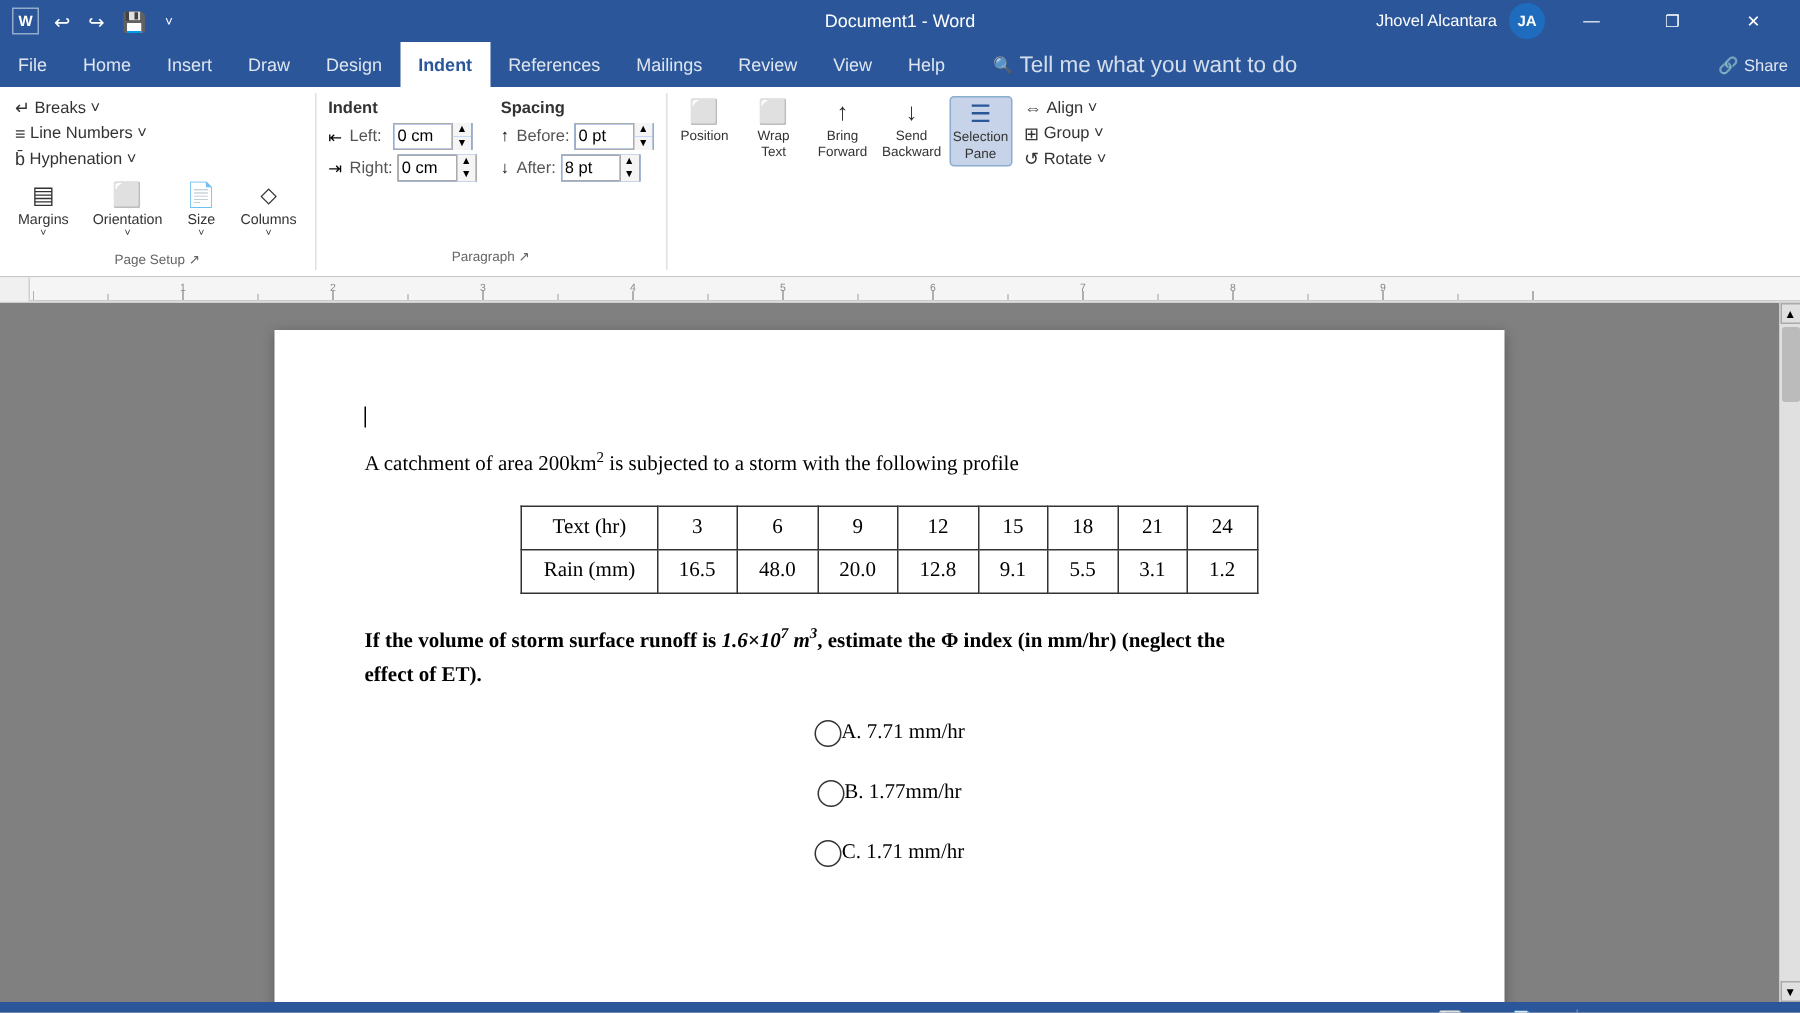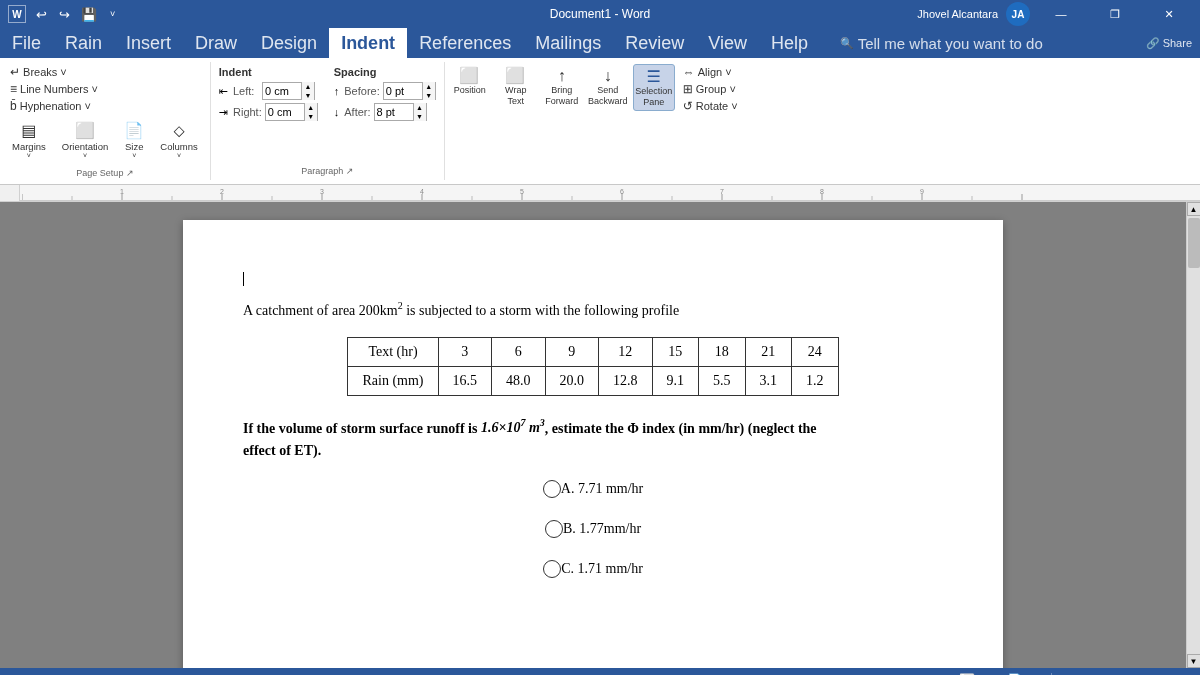--- a/index.html
+++ b/index.html
@@ -22,21 +22,21 @@
     .title-btn { width: 46px; height: 28px; display: flex; align-items: center; justify-content: center; font-size: 11px; color: white; cursor: pointer; }
     .word-icon { width: 18px; height: 18px; background: #2b579a; border: 1px solid rgba(255,255,255,0.5); display: flex; align-items: center; justify-content: center; font-size: 10px; color: white; font-weight: bold; }
     .quick-access { display: flex; gap: 4px; align-items: center; }
     .qa-btn { color: white; font-size: 13px; cursor: pointer; padding: 2px 4px; }
     .ribbon-tabs { display: flex; background: #2b579a; height: 30px; }
     .ribbon-tab {
       padding: 0 12px;
       height: 30px;
       display: flex;
       align-items: center;
-      font-size: 18px;
+      font-size: 12px;
       color: rgba(255,255,255,0.85);
       cursor: pointer;
     }
     .ribbon-tab.active { background: #fff; color: #2b579a; font-weight: 600; }
     .ribbon-content {
       background: white;
       border-bottom: 1px solid #c8c8c8;
       display: flex;
       align-items: stretch;
       padding: 4px 0;
@@ -232,21 +232,21 @@
       <span>JA</span>
     </div>
     <div class="title-btn">—</div>
     <div class="title-btn">❐</div>
     <div class="title-btn close">✕</div>
   </div>
 </div>
 
 <div class="ribbon-tabs">
   <div class="ribbon-tab">File</div>
-  <div class="ribbon-tab">Rain</div>
+  <div class="ribbon-tab">Home</div>
   <div class="ribbon-tab">Insert</div>
   <div class="ribbon-tab">Draw</div>
   <div class="ribbon-tab">Design</div>
   <div class="ribbon-tab active">Indent</div>
   <div class="ribbon-tab">References</div>
   <div class="ribbon-tab">Mailings</div>
   <div class="ribbon-tab">Review</div>
   <div class="ribbon-tab">View</div>
   <div class="ribbon-tab">Help</div>
   <div style="flex:1;display:flex;align-items:center;padding-left:20px;">

